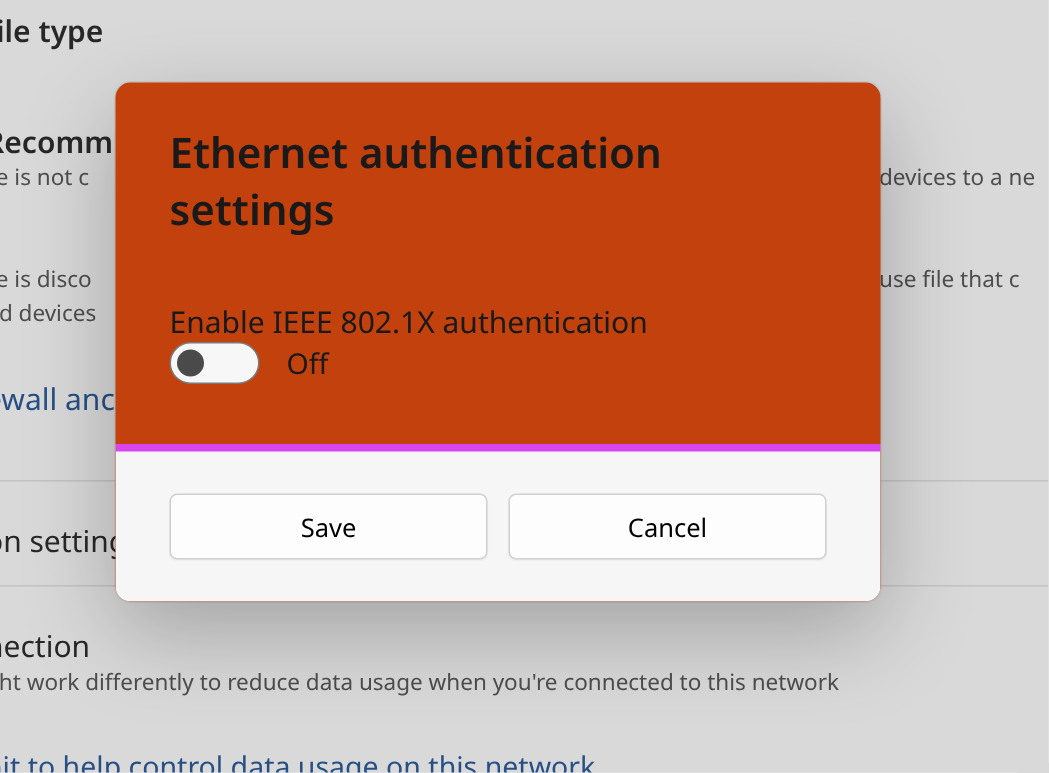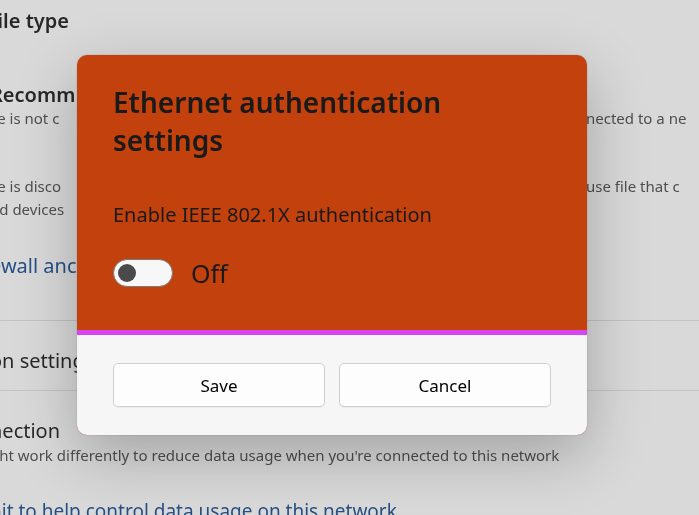--- a/index.html
+++ b/index.html
@@ -62,21 +62,20 @@
     padding: 28px 36px 40px 36px;
   }
   .dialog-title {
     font-size: 28px;
     font-weight: 600;
     margin-bottom: 42px;
   }
   .dialog-label {
     font-size: 20px;
     font-weight: 400;
-    margin-bottom: 28px;
   }
   .toggle-row {
     display: flex;
     align-items: center;
     gap: 18px;
   }
   .toggle {
     width: 60px;
     height: 28px;
     border: 1.5px solid #7a7a7a;
@@ -89,21 +88,21 @@
     position: absolute;
     left: 4px;
     top: 50%;
     transform: translateY(-50%);
     width: 18px;
     height: 18px;
     background: #4a4a4a;
     border-radius: 50%;
   }
   .toggle-state {
-    font-size: 25px;
+    font-size: 19px;
   }
   .dialog-actions {
     background: #f6f6f6;
     border-top: 5px solid #d946ef;
     padding: 28px 36px;
     display: flex;
     gap: 14px;
   }
   .btn {
     flex: 1;
@@ -118,21 +117,21 @@
   }
 </style>
 </head>
 <body>
 
 <div class="bg">
   <div class="row heading" style="left:-10px; top:6px;">file type</div>
 
   <div class="row heading" style="left:-10px; top:80px;">Recomm</div>
   <div class="row sub" style="left:-10px; top:107px;">ce is not c</div>
-  <div class="row sub" style="left:586px; top:107px;">nected to a ne</div>
+  <div class="row sub" style="left:586px; top:107px;">devices to a ne</div>
 
   <div class="row sub" style="left:-10px; top:175px;">ce is disco</div>
   <div class="row sub" style="left:586px; top:175px;">use file that c</div>
   <div class="row sub" style="left:-10px; top:198px;">nd devices</div>
 
   <div class="row link" style="left:-10px; top:251px; font-size:20px;">ewall anc</div>
 
   <div class="divider" style="top:320px;"></div>
   <div class="row heading" style="left:-10px; top:346px; font-size:20px; font-weight:400;">on setting</div>
   <div class="divider" style="top:390px;"></div>

